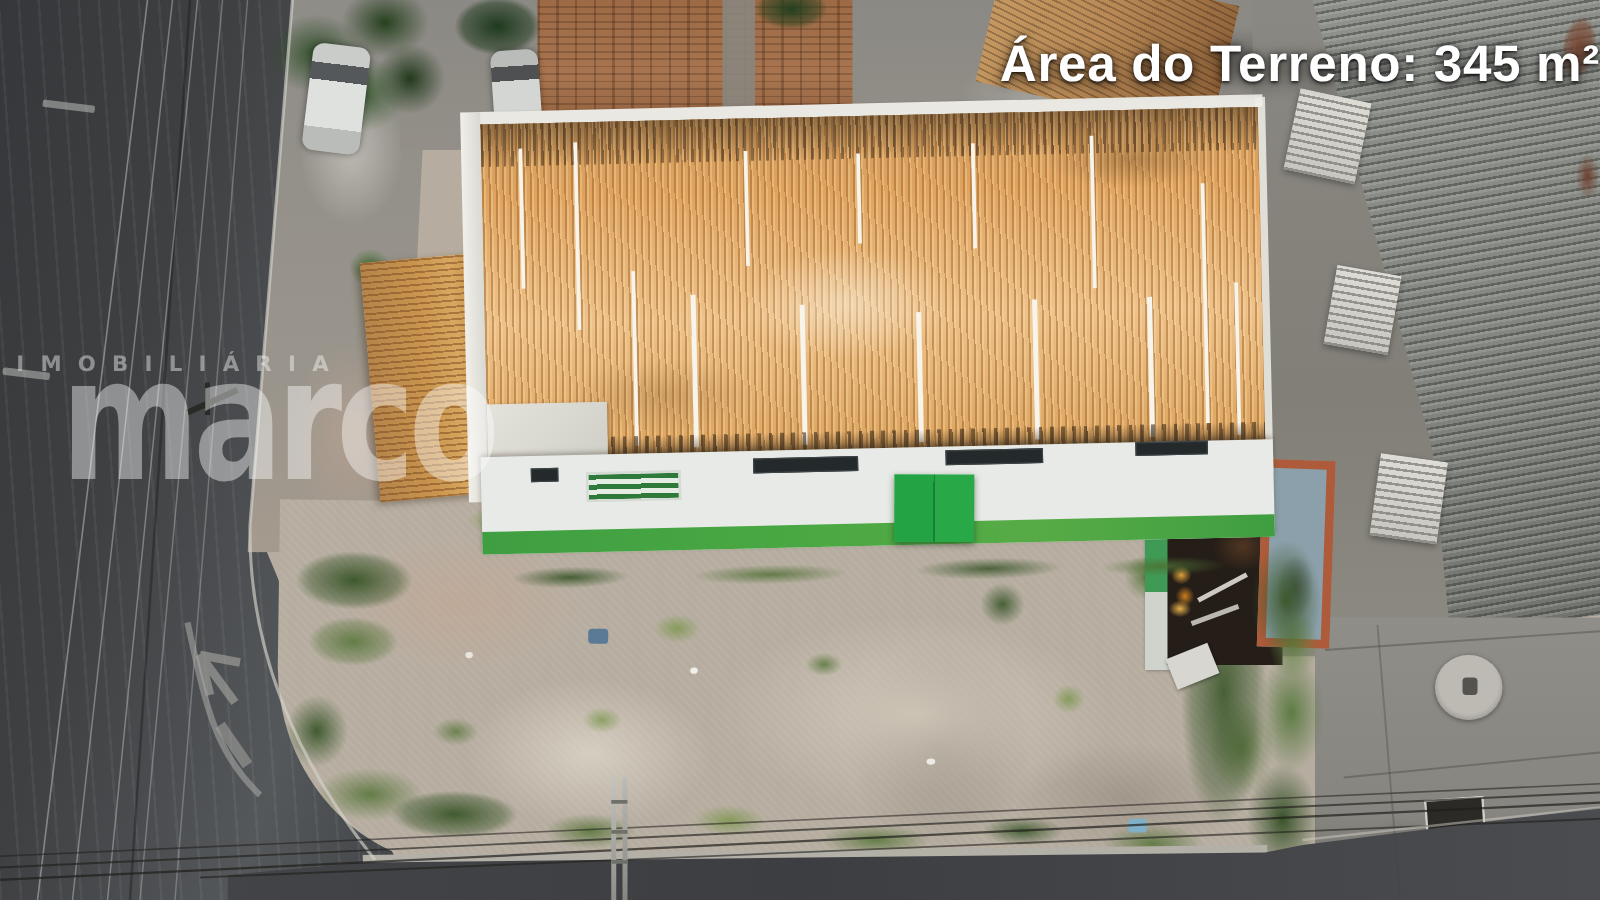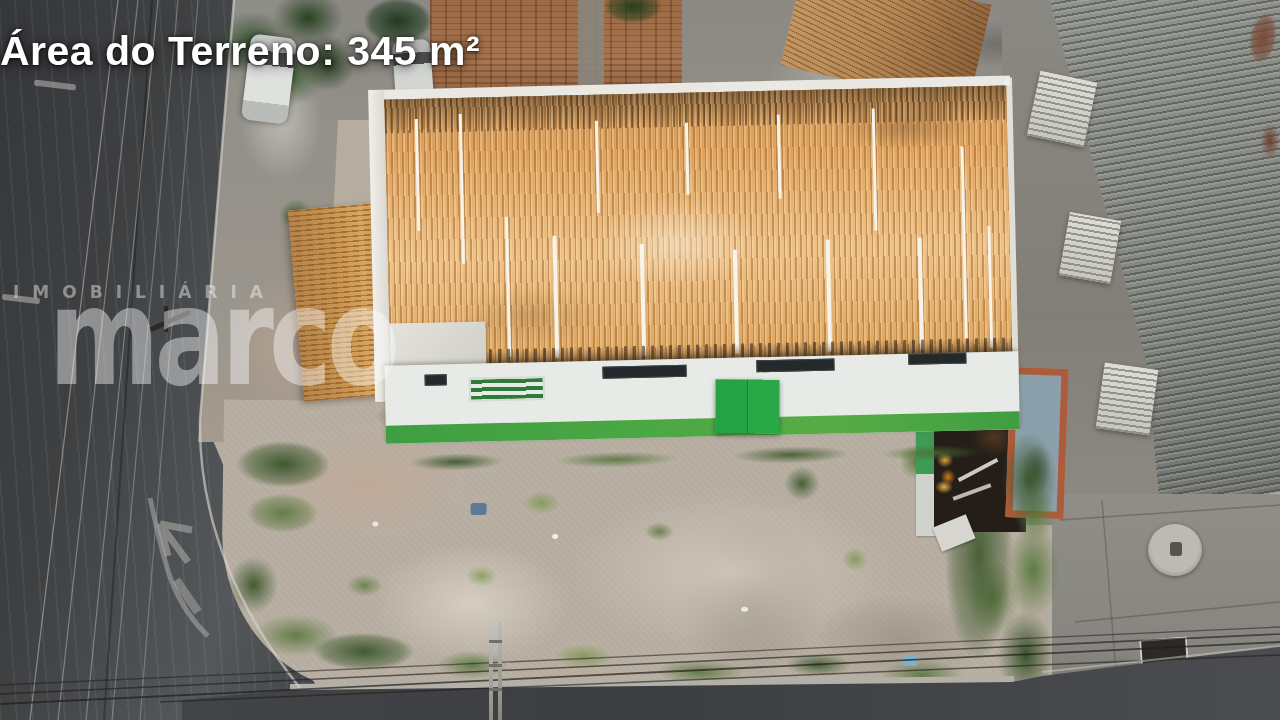--- a/index.html
+++ b/index.html
@@ -245,21 +245,21 @@
 
   
   .pole{left:489px;top:622px;width:14px;height:98px;}
   .pole-rail-a{left:0;top:0;width:4px;height:98px;background:linear-gradient(180deg,#c4c4bf,#8e8e88);}
   .pole-rail-b{left:9px;top:0;width:4px;height:98px;background:linear-gradient(180deg,#bcbcb7,#86868o);}
   .pole-rail-b{left:9px;top:0;width:4px;height:98px;background:linear-gradient(180deg,#bcbcb7,#868680);}
   .pole-rung{left:0;width:13px;height:3px;background:#70706a;}
   .rung-1{top:18px;} .rung-2{top:42px;} .rung-3{top:66px;}
 
   
-  .headline{left:0;top:28px;width:1280px;text-align:left;
+  .headline{left:0;top:28px;width:1280px;text-align:right;
     font-size:41px;font-weight:700;letter-spacing:.5px;color:var(--headline_text,#fff);
     text-shadow:0 0 5px rgba(0,0,0,.55),0 3px 12px rgba(0,0,0,.6),0 1px 2px rgba(0,0,0,.5);}
   .watermark{left:0;top:278px;width:1280px;text-align:center;color:#fff;
     opacity:var(--watermark_alpha,.42);font-family:"DejaVu Sans",sans-serif;}
   .wm-logo{position:relative;display:block;font-size:136px;font-weight:700;line-height:.88;
     letter-spacing:-.045em;transform:scaleX(.78);}
   .wm-sub{position:relative;display:block;margin-top:4px;font-size:17px;font-weight:700;
     letter-spacing:13px;text-indent:13px;}
 </style>
 </head>

